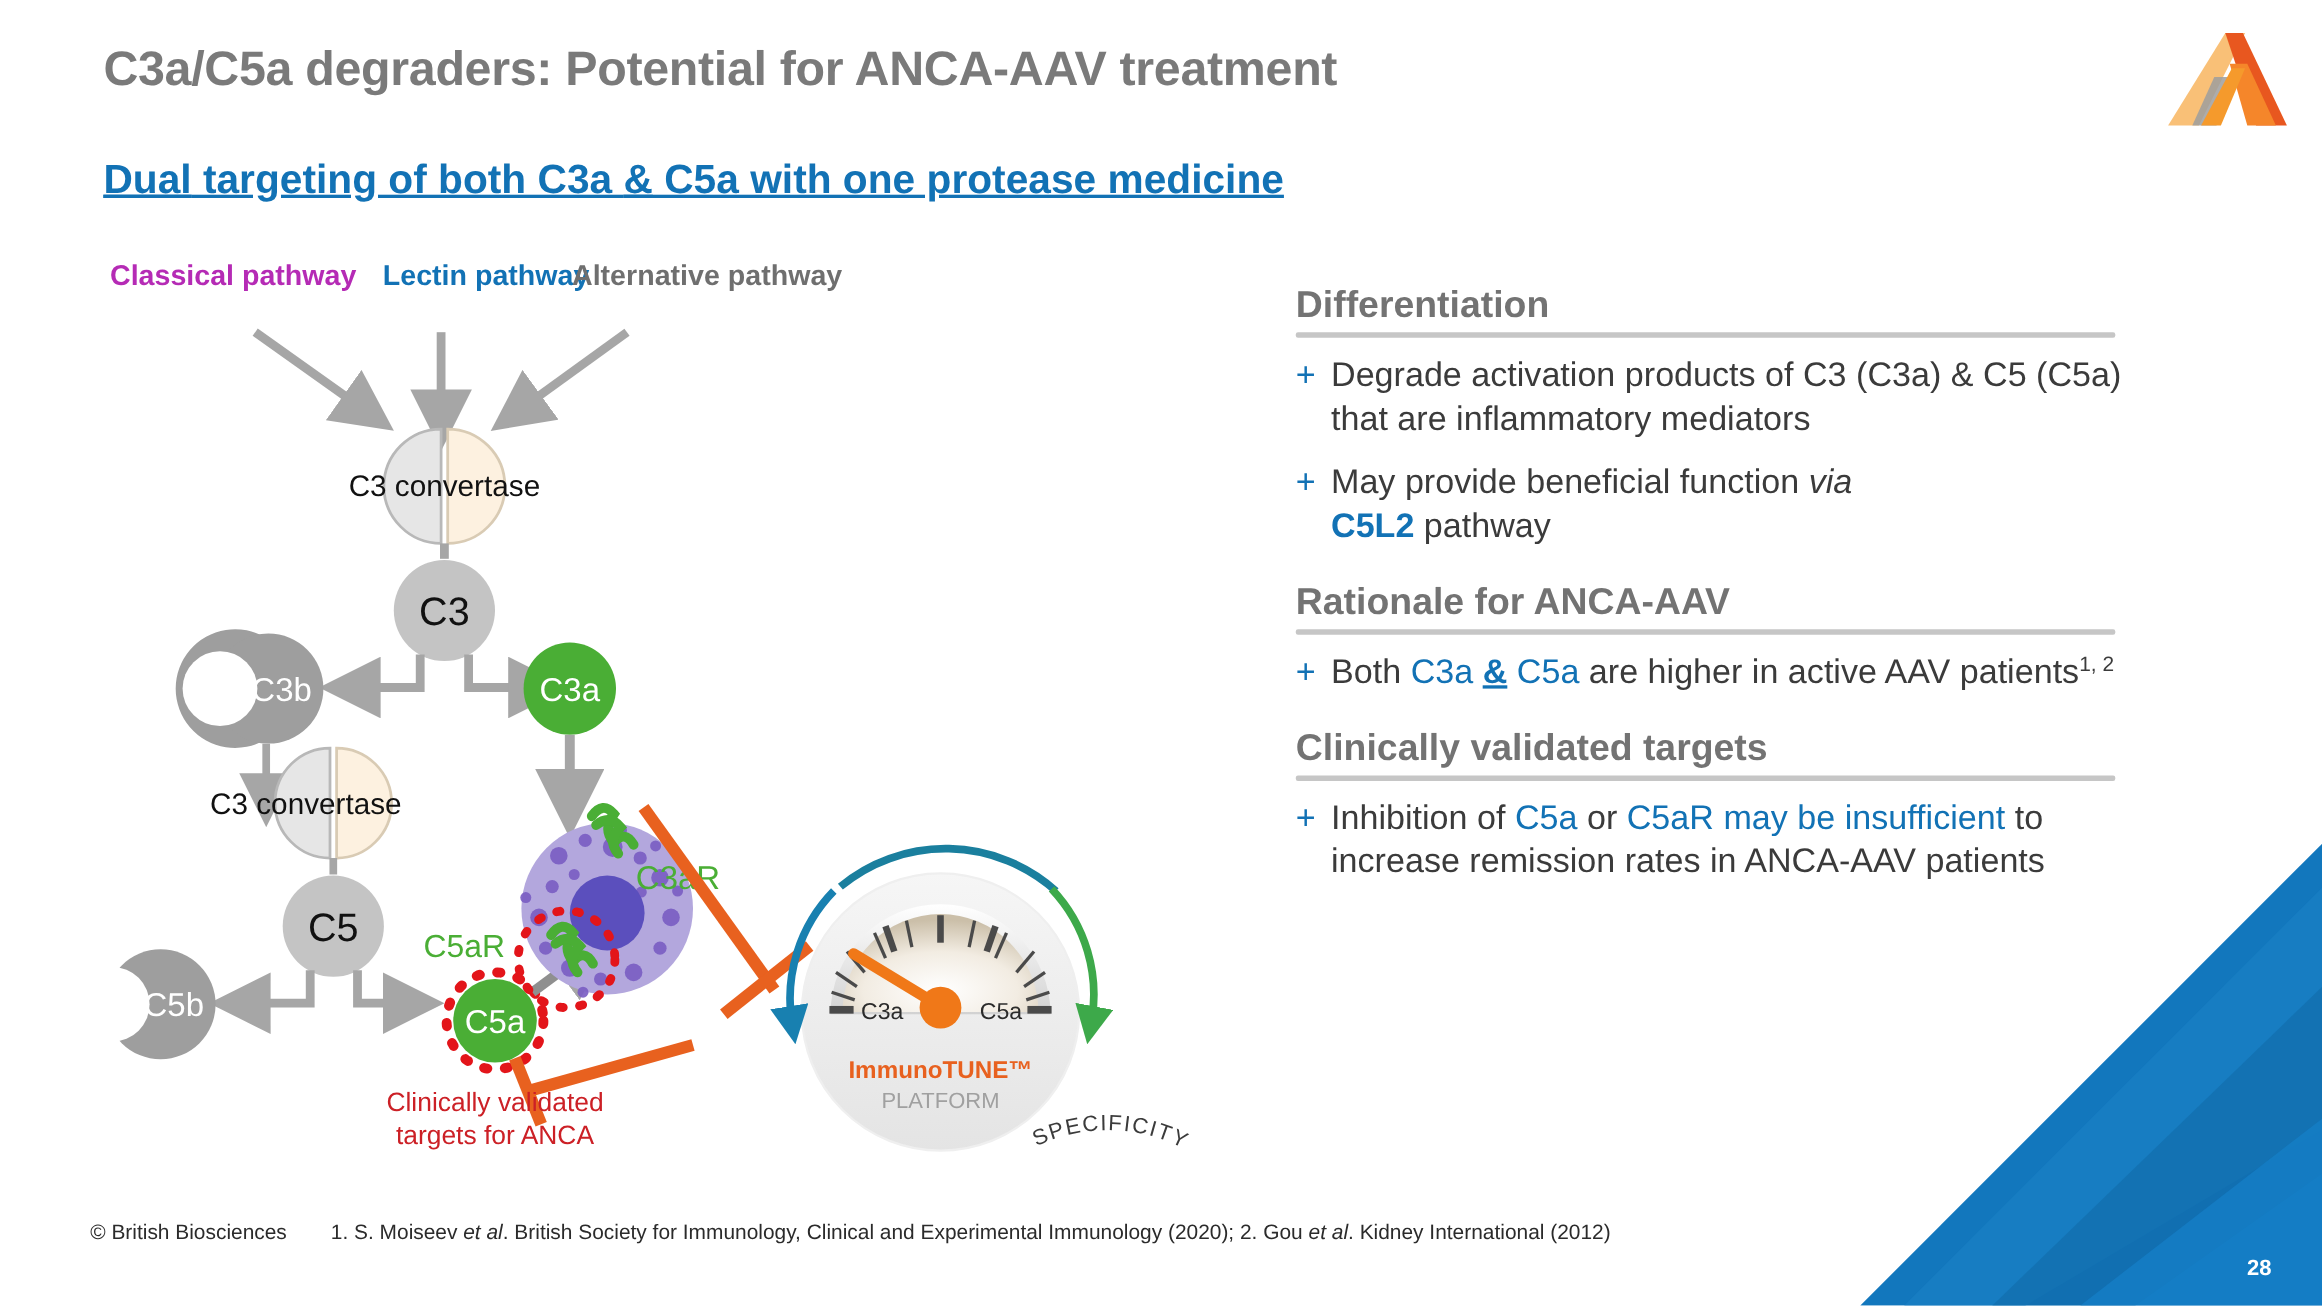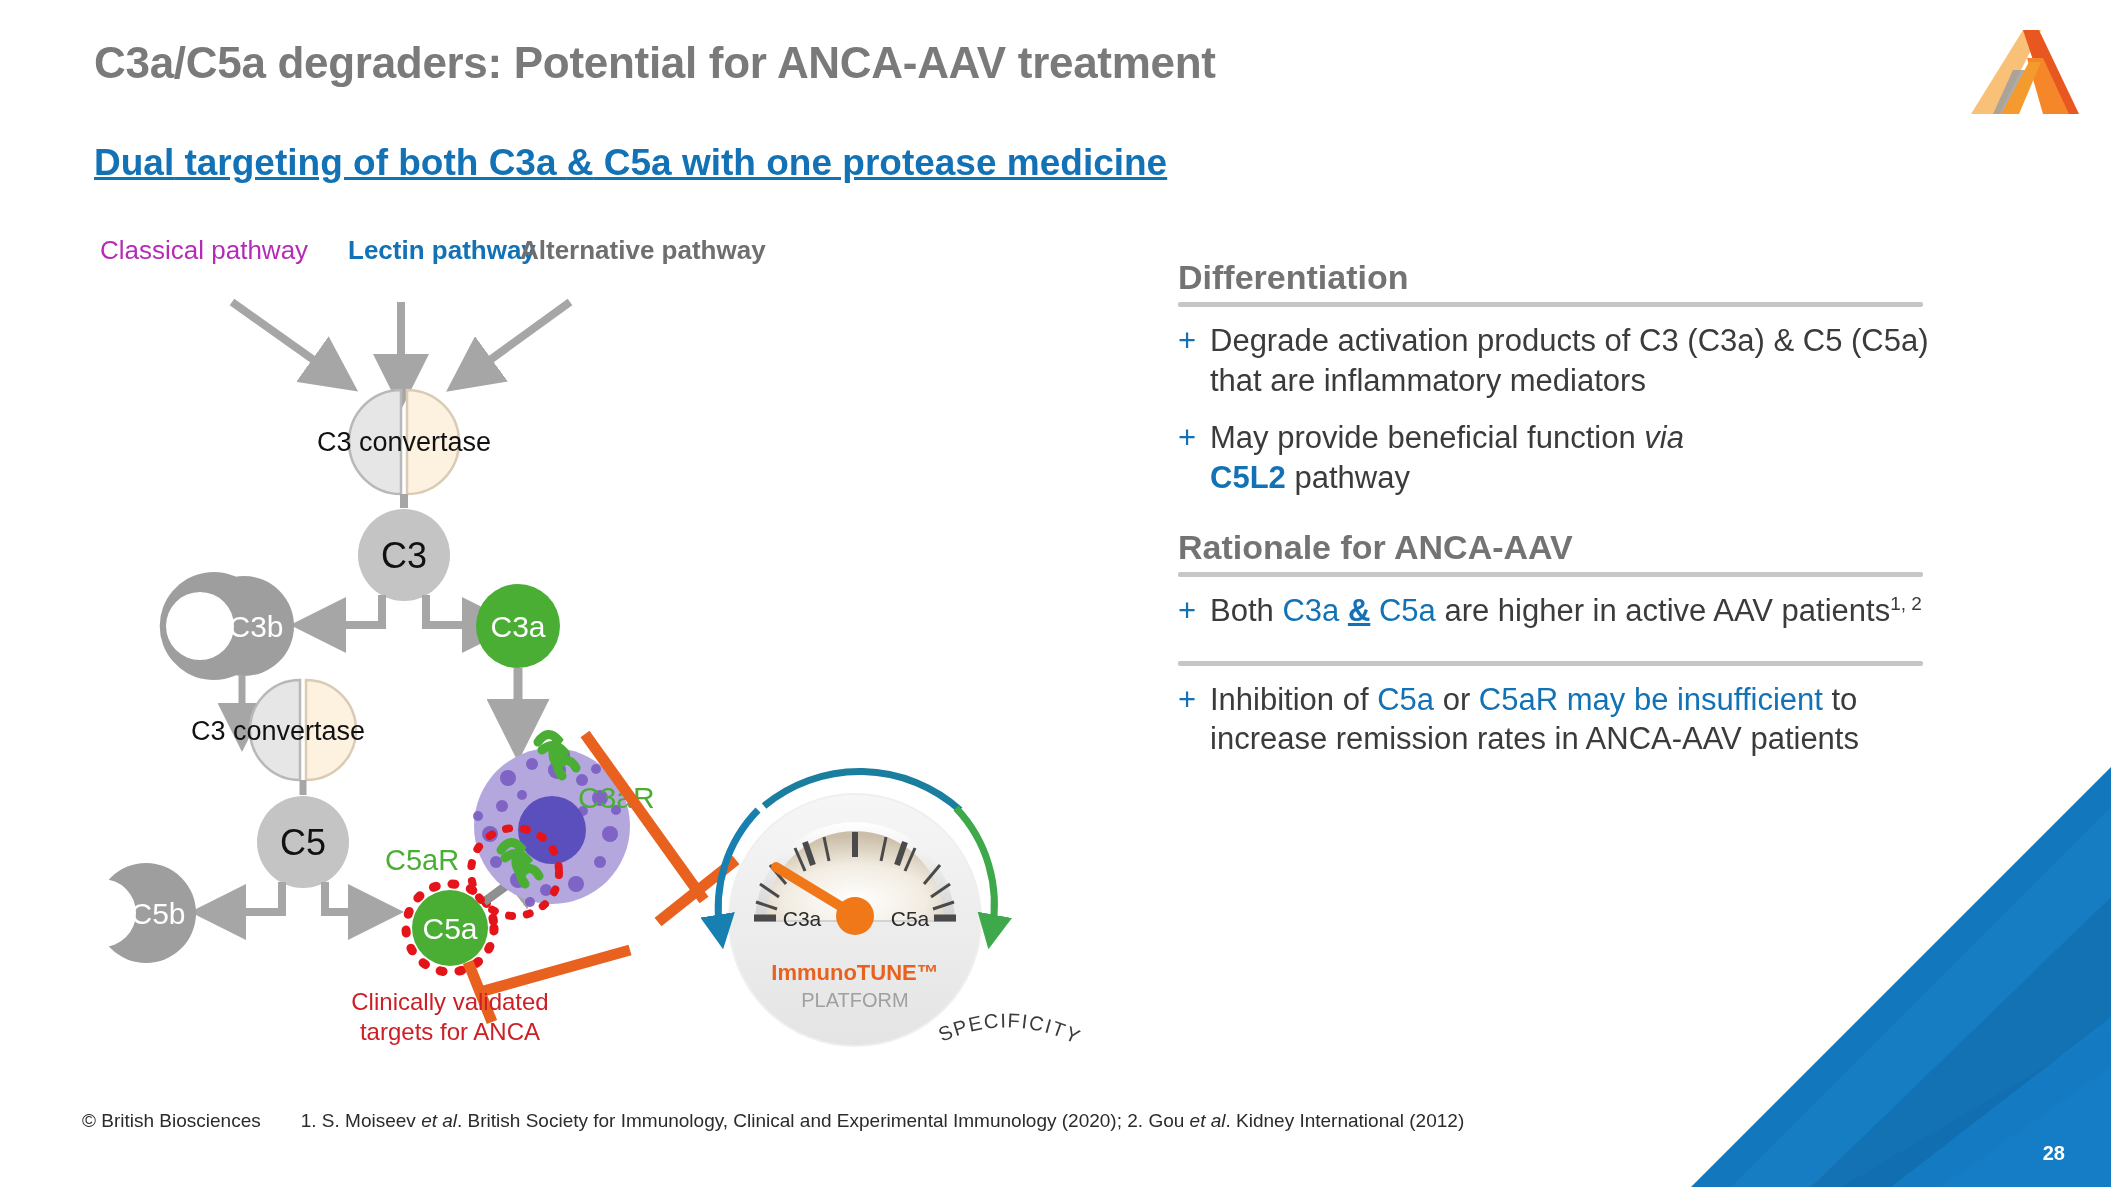--- a/index.html
+++ b/index.html
@@ -42,21 +42,21 @@
   .it{font-style:italic;}
   .sup{font-size:19px;vertical-align:super;line-height:0;}
   .sec-block{margin-bottom:30px;}
   .sec-block.last{margin-bottom:0;}
 
   
   #diagram{position:absolute;left:60px;top:250px;width:1050px;height:830px;}
   #diagram svg{display:block;}
   .dlabel{position:absolute;white-space:nowrap;}
 
-  #lbl-classical{left:40px;top:-15px;font-size:26px;font-weight:normal;color:#b52bb5;text-align:center;}
+  #lbl-classical{left:40px;top:-15px;font-size:26px;font-weight:bold;color:#b52bb5;text-align:center;}
   #lbl-lectin{left:288px;top:-15px;font-size:26px;font-weight:bold;color:#1272b5;}
   #lbl-alternative{left:460px;top:-15px;font-size:26px;font-weight:bold;color:#6f6f6f;}
 
   .node-text{font-family:"Liberation Sans",sans-serif;}
 
   
   #footnote{position:absolute;left:82px;top:1110px;font-size:19px;color:#2b2b2b;white-space:nowrap;}
   #footnote .copy{margin-right:40px;}
   #footnote .it{}
 
@@ -308,20 +308,21 @@
     <div class="sec-head">Rationale for ANCA-AAV</div>
     <div class="sec-rule"></div>
 
     <div class="bullet">
       <div class="plus">+</div>
       <div class="btxt"><span>Both </span><span class="blue">C3a</span> <span class="blue-u">&amp;</span> <span class="blue">C5a</span><span> are higher in active AAV patients</span><span class="sup">1, 2</span></div>
     </div>
   </div>
 
   <div class="sec-block last">
+    <div class="sec-head">Clinically validated targets</div>
     <div class="sec-rule"></div>
 
     <div class="bullet">
       <div class="plus">+</div>
       <div class="btxt"><span>Inhibition of </span><span class="blue">C5a</span><span> or </span><span class="blue">C5aR may be insufficient</span><span> to increase remission rates in ANCA-AAV patients</span></div>
     </div>
   </div>
 </div>
 
 <div id="footnote"><span class="copy">© British Biosciences</span><span>1. S. Moiseev </span><span class="it">et al</span><span>. British Society for Immunology, Clinical and Experimental Immunology (2020);  2. Gou </span><span class="it">et al</span><span>. Kidney International (2012)</span></div>

